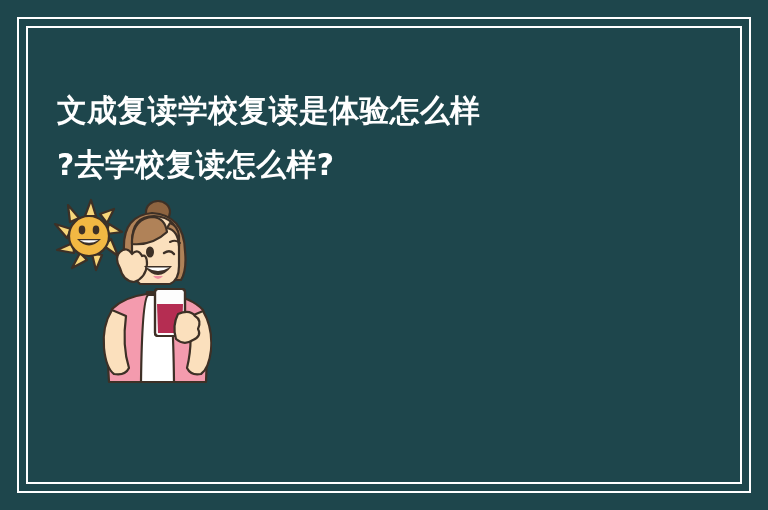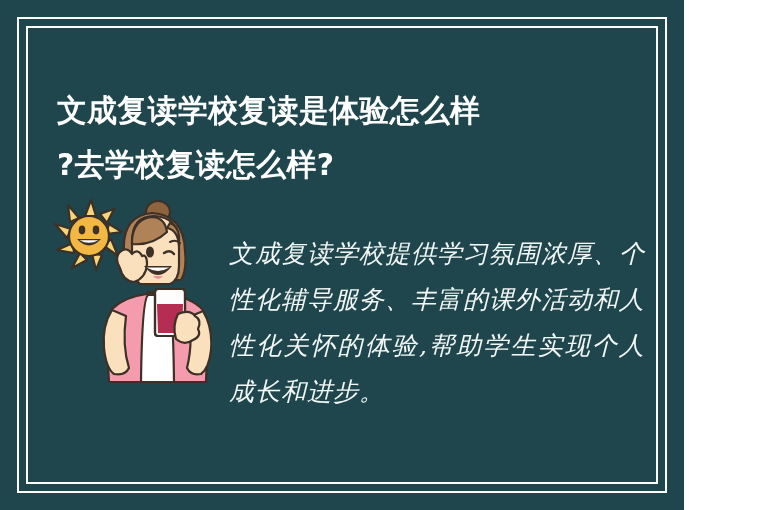--- a/index.html
+++ b/index.html
@@ -4,21 +4,21 @@
 <title>文成复读学校复读是体验怎么样?去学校复读怎么样?</title>
 <style>
   html, body {
     margin: 0;
     padding: 0;
     background: #ffffff;
   }
 
   #poster {
     position: relative;
-    width: 684px;
+    width: 768px;
     height: 510px;
     overflow: hidden;
     font-family: "Liberation Sans", "DejaVu Sans", sans-serif;
     background: #1e464c;
   }
 
   
   .frame-outer,
   .frame-inner {
     position: absolute;
@@ -143,15 +143,14 @@
         <ellipse cx="98" cy="56" rx="4" ry="5.5" fill="#3d3026"></ellipse>
         <path d="M112 57 Q118 53 122 58" fill="none" stroke="#3d3026" stroke-width="2.4" stroke-linecap="round"></path>
         <path d="M92 70 Q106 88 120 70 Z" fill="#3d3026"></path>
         <path d="M94.5 71.6 Q106 78.5 117.5 71.6 Z" fill="#ffffff"></path>
         <path d="M101 80 Q106 86 111 80 Z" fill="#ef8ca0"></path>
         <path d="M118 46 Q124 43 128 47" fill="none" stroke="#3d3026" stroke-width="2" stroke-linecap="round"></path>
       </g>
     </svg>
   </div>
 
-  <p class="body-copy">文成复读学校提供学习氛围浓厚、个性化辅导服务、丰富的课外活动和人性化关怀的体验,帮助学生实现个人成长和进步。</p>
 
 </div>
 
 </body></html>

